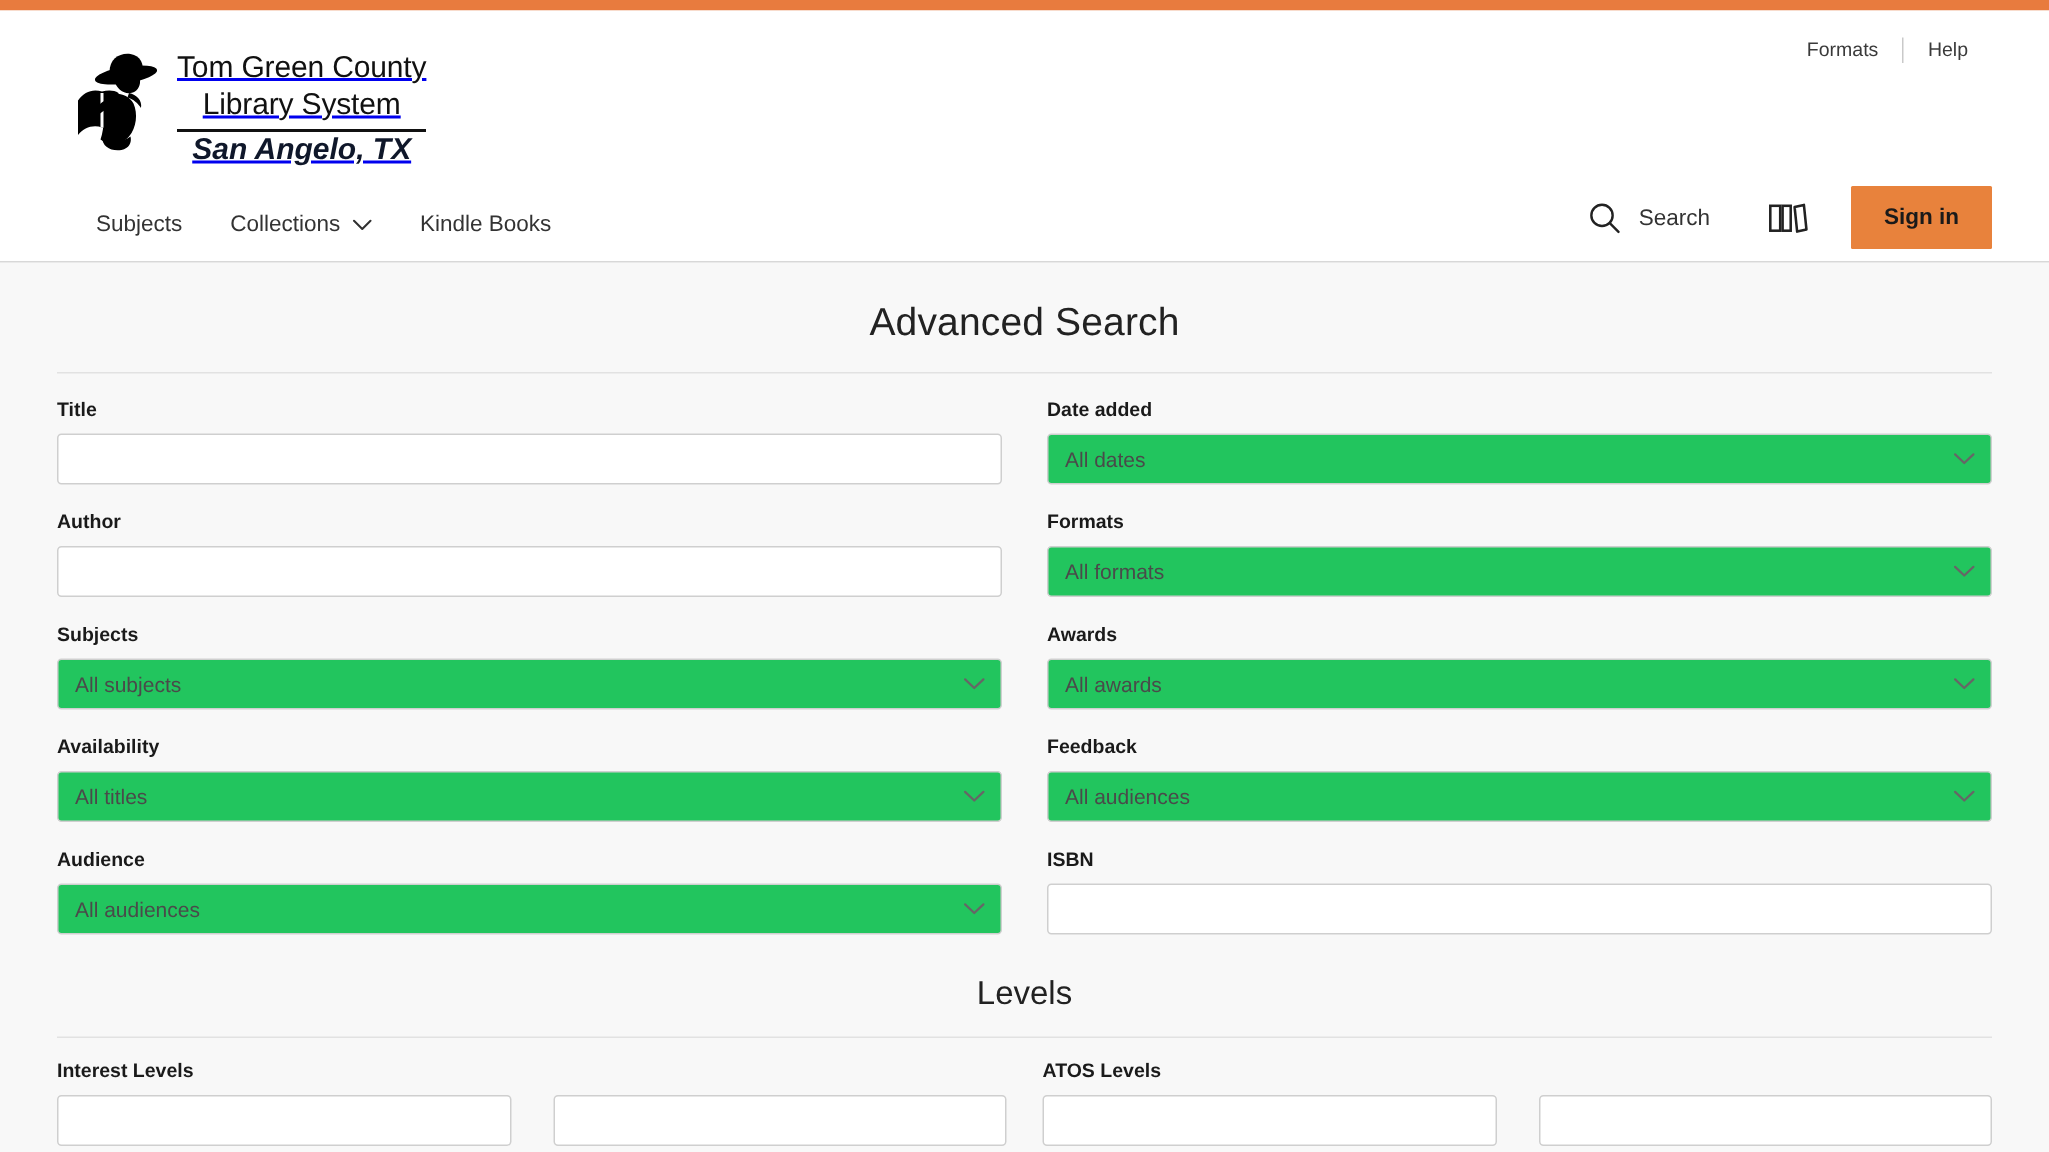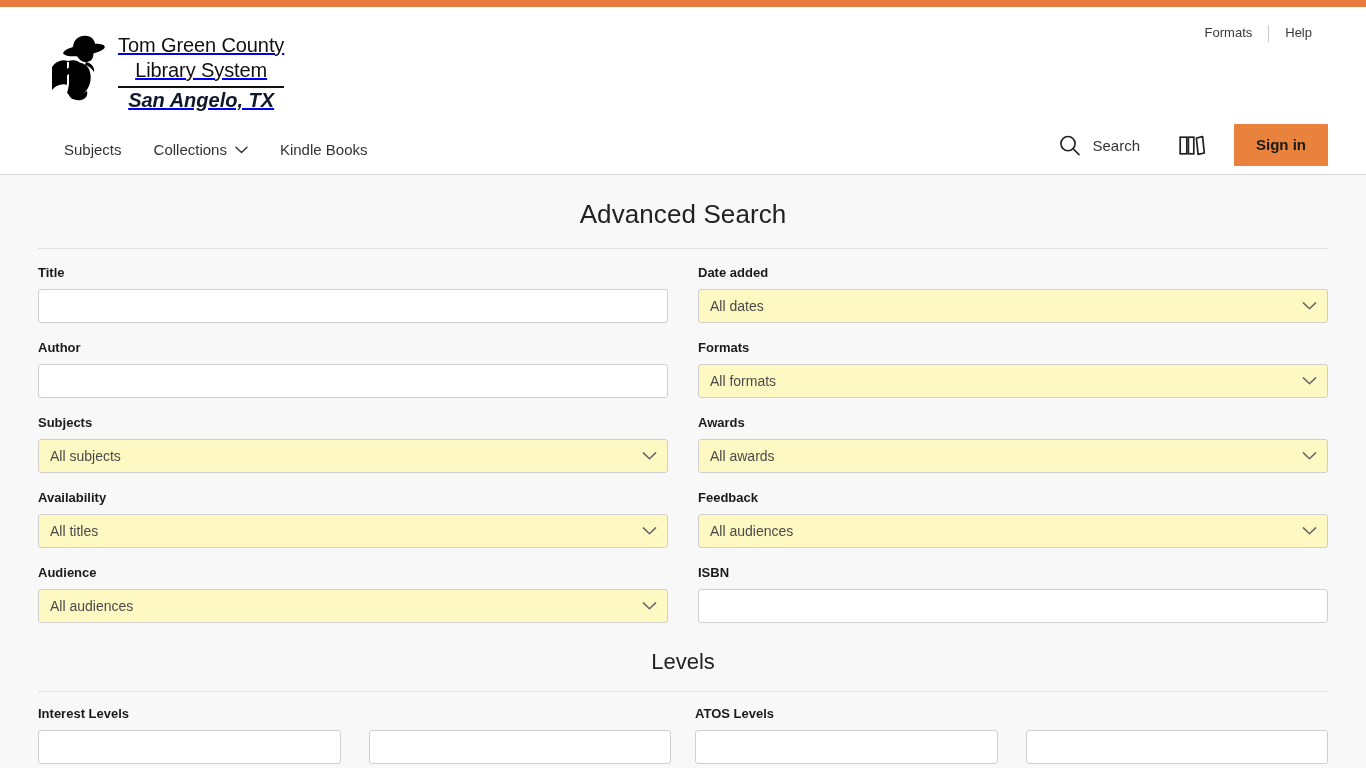--- a/index.html
+++ b/index.html
@@ -208,21 +208,21 @@
     padding: 0 11px;
     outline: none;
   }
 
   .select-wrap { position: relative; width: 100%; }
   .select-box {
     width: 100%;
     height: 34px;
     border: 1px solid #cfcfcf;
     border-radius: 3px;
-    background: #fef9c3;
+    background: #22c55e;
     font-family: inherit;
     font-size: 14px;
     color: #4a4a4a;
     padding: 0 34px 0 11px;
     display: flex;
     align-items: center;
     cursor: pointer;
   }
   .select-chev {
     position: absolute;

